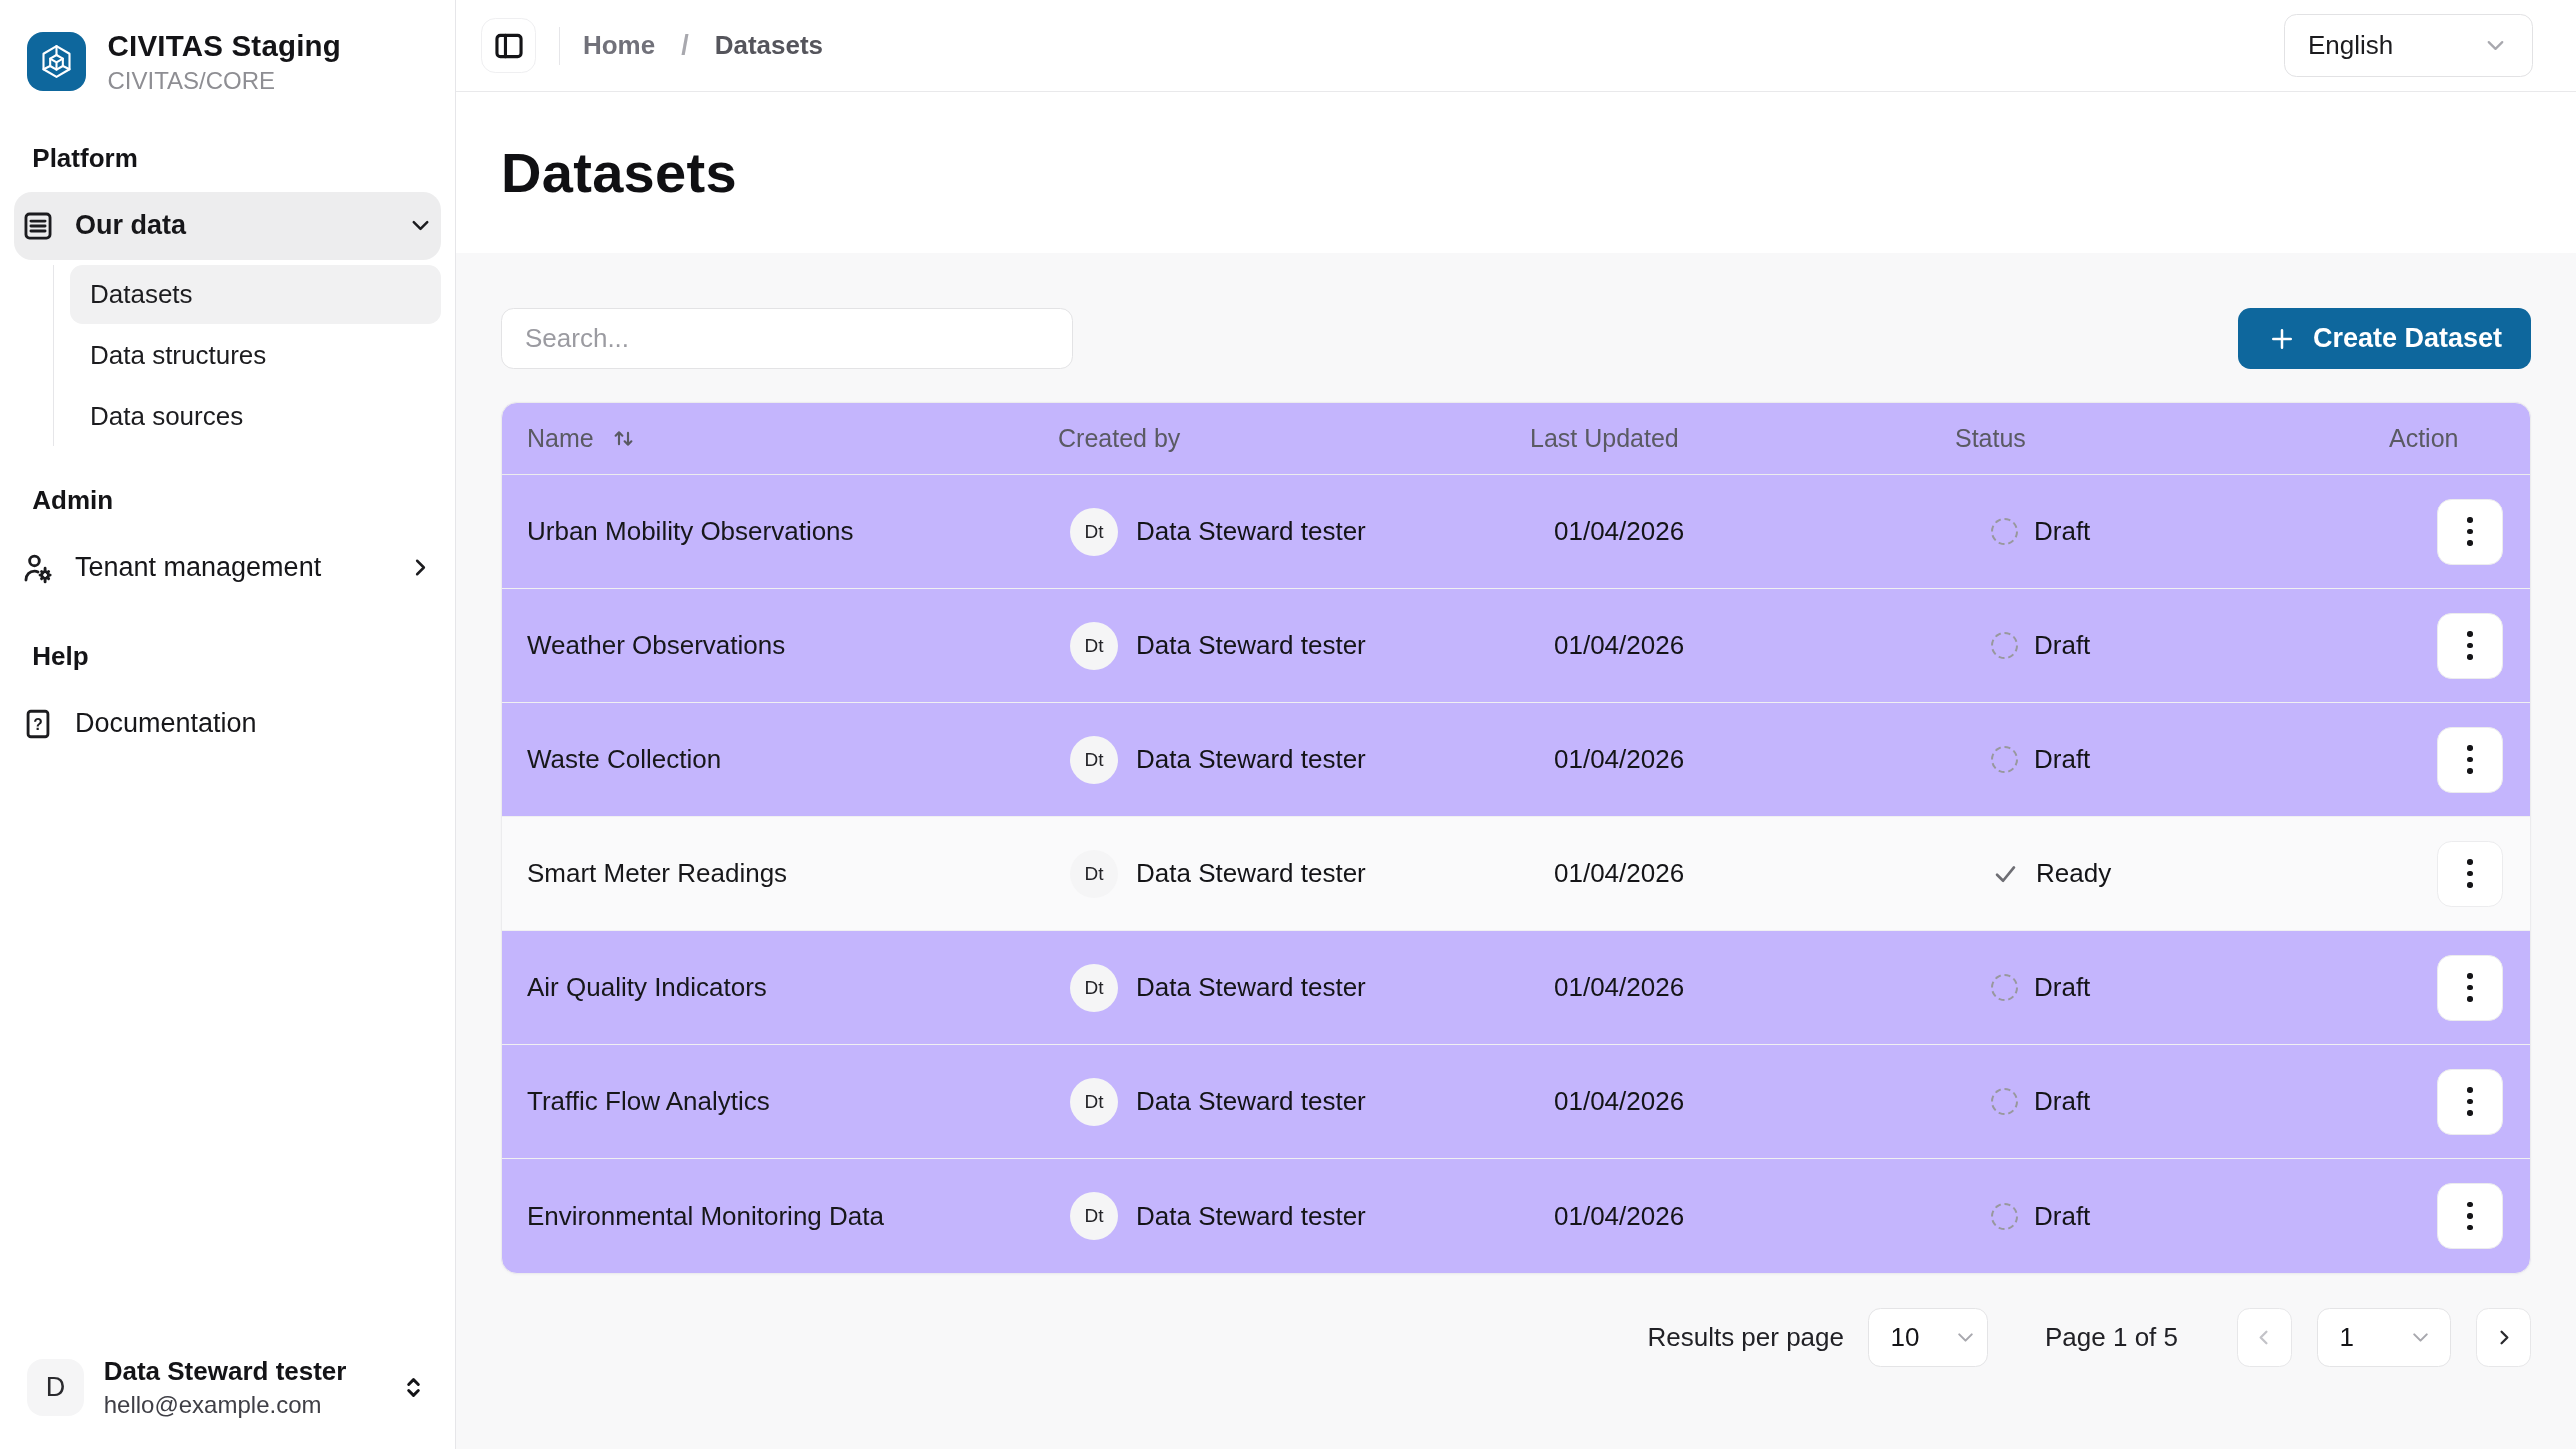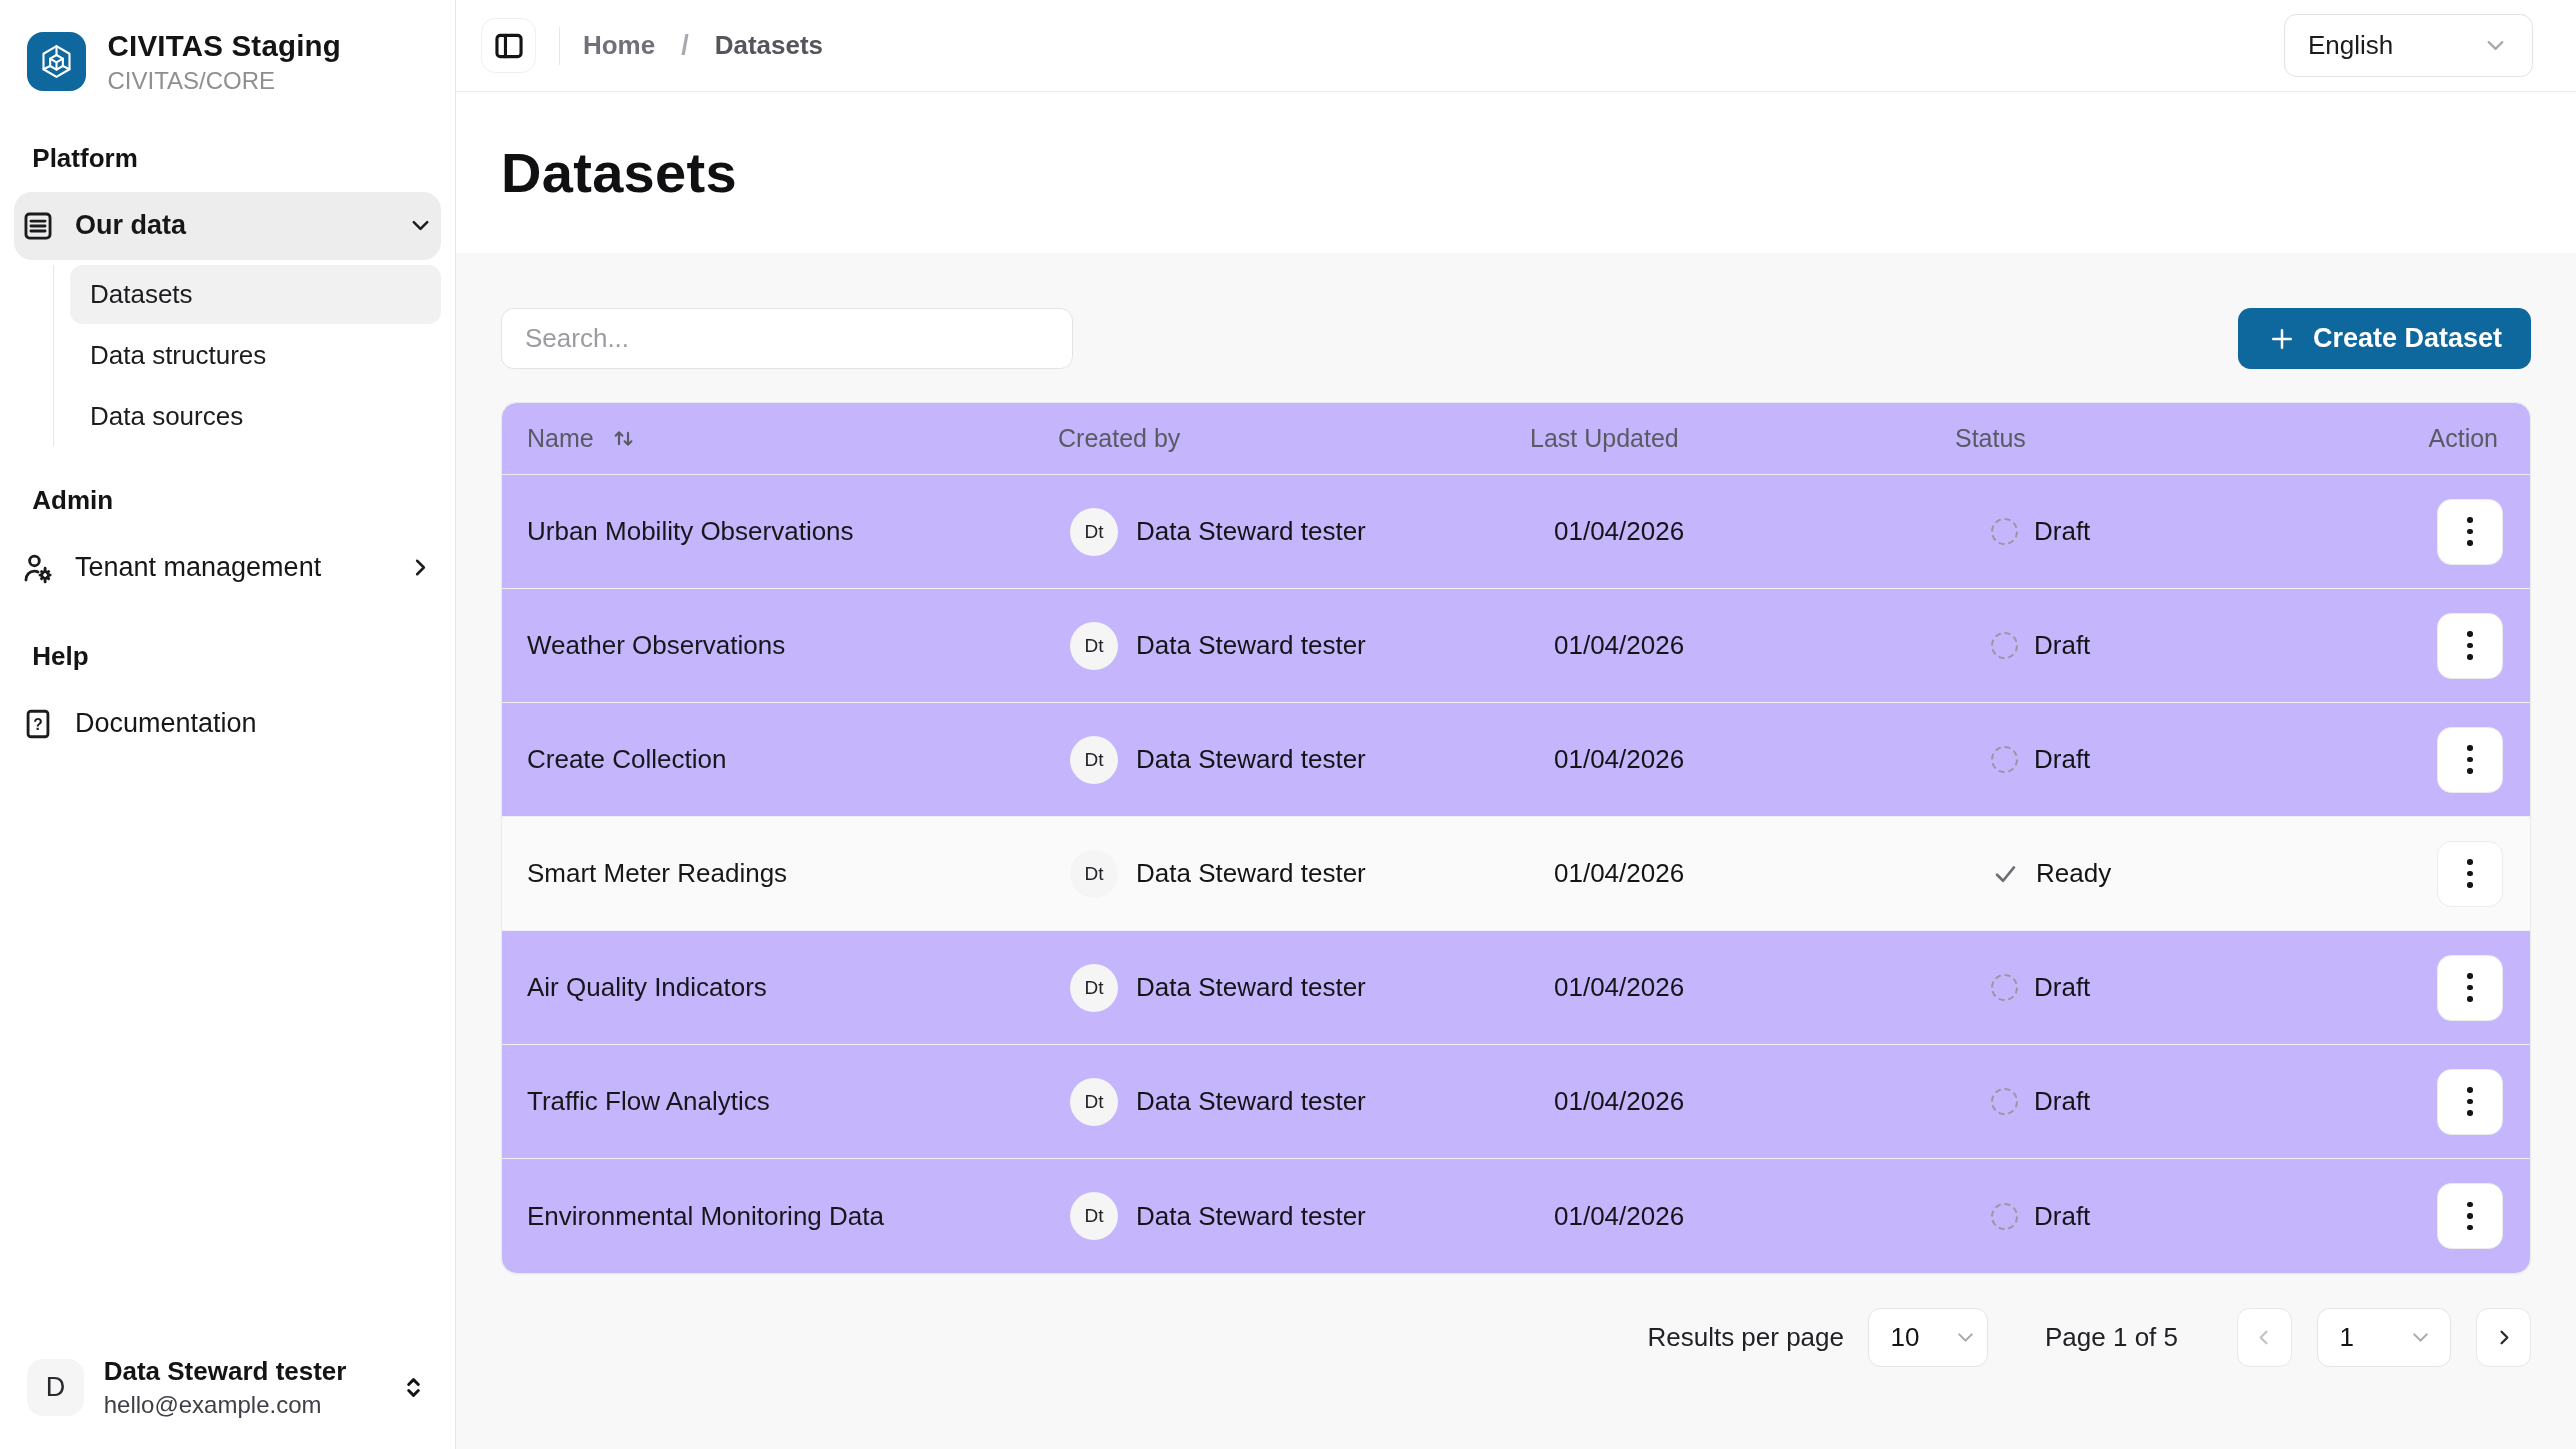--- a/index.html
+++ b/index.html
@@ -103,21 +103,21 @@
   }
   .thead, .trow {
     display: grid;
     grid-template-columns: 531px 472px 425px 434px 1fr;
     align-items: center;
     padding: 0 32px 0 25px;
   }
   .thead { height: 72px; font-size: 25px; color: #5a5a63; border-bottom: 0.9px solid #ececee; }
   .th-name { display: flex; align-items: center; gap: 16px; }
   .sort-icon { color: #5a5a63; cursor: pointer; }
-  .th-action { text-align: right; }
+  .th-action { text-align: left; }
   .trow { height: 114px; border-bottom: 0.9px solid #f0f0f2; font-size: 26px; gap: 12px; }
   .trow:last-child { border-bottom: none; }
   .trow.hl { background: #fafafb; }
   .cell-name { color: #17171a; }
   .cell-created { display: flex; align-items: center; gap: 18px; }
   .row-avatar {
     width: 48px; height: 48px; border-radius: 50%; background: #f5f5f6;
     display: flex; align-items: center; justify-content: center;
     font-size: 19px; color: #232327; flex-shrink: 0;
   }
@@ -346,21 +346,21 @@
     <div class="cell-action">
       <button class="kebab-btn">
         <i></i>
                 <i></i>
                 <i></i>
       </button>
     </div>
   </div>
 
   <div class="trow">
-    <div class="cell-name">Create Collection</div>
+    <div class="cell-name">Waste Collection</div>
     <div class="cell-created">
       <span class="row-avatar">Dt</span>
       <span>Data Steward tester</span>
     </div>
     <div>01/04/2026</div>
     <div class="cell-status">
       <span class="dash-circle"></span>
 
       <span>Draft</span>
     </div>

